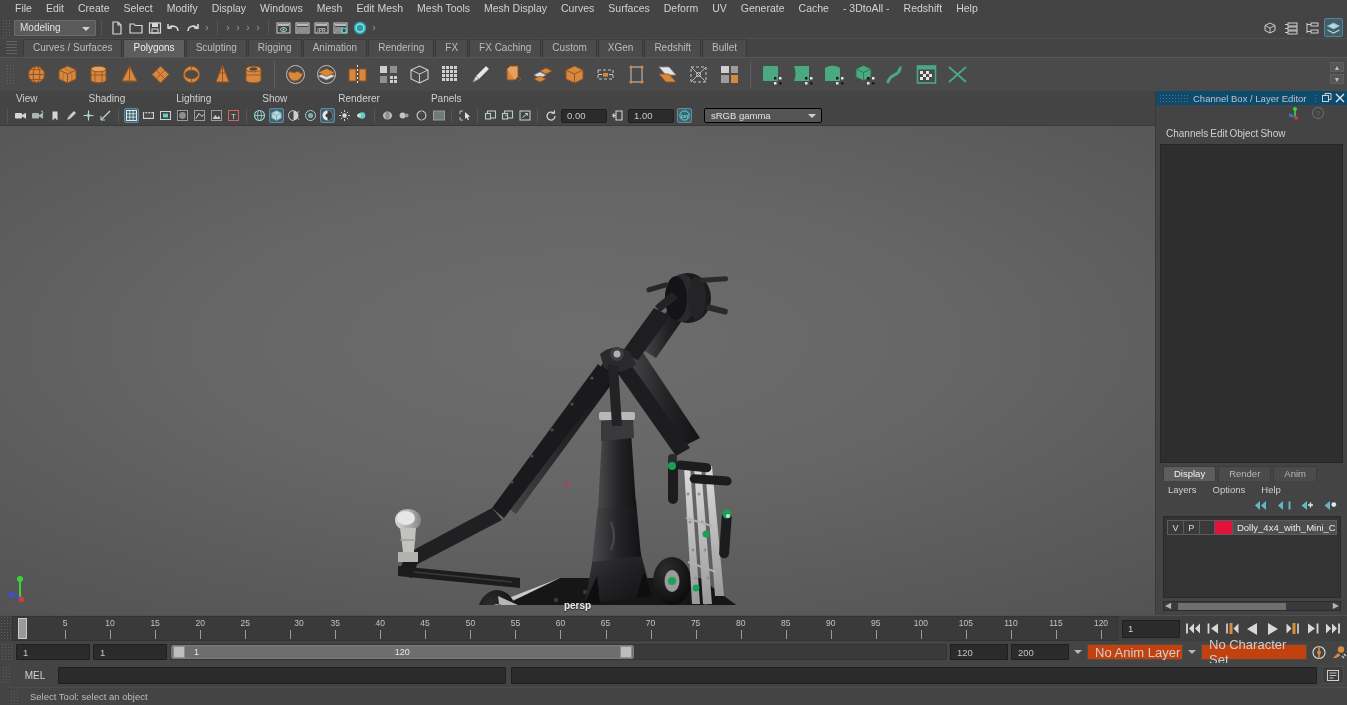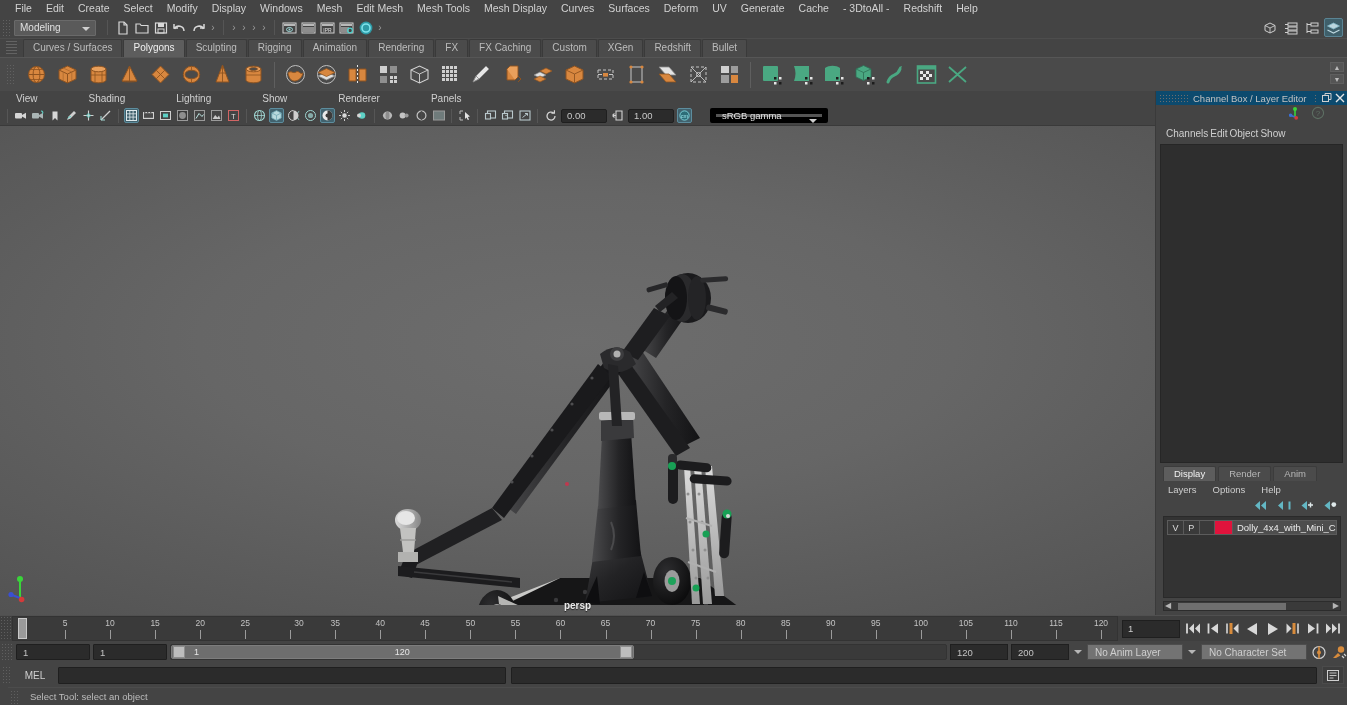--- a/index.html
+++ b/index.html
@@ -15,21 +15,21 @@
   
   .menubar{ height:17px; background:#444444; display:flex; align-items:center; padding-left:8px; flex:0 0 auto;}
   .menubar .mi{ font-size:10.5px; color:#d2d2d2; padding:0 7px; line-height:17px; white-space:nowrap; cursor:default;}
 
   
   .statusline{ height:21px; background:#444444; display:flex; align-items:center; flex:0 0 auto; position:relative;}
   .gripdots{ width:9px; height:17px; margin:0 3px 0 2px;
     background-image:radial-gradient(#6b6b6b 38%, transparent 40%);
     background-size:3px 3px; opacity:.75; flex:0 0 auto;}
   .modecombo{ width:82px; height:16px; background:#5a5a5a; border:1px solid #6a6a6a; border-radius:1px;
-    display:flex; align-items:center; padding-left:5px; font-size:10px; color:#e0e0e0; position:relative; margin-right:6px;}
+    display:flex; align-items:center; padding-left:5px; font-size:10px; color:#e0e0e0; position:relative; margin-right:0;}
   .modecombo .car{ position:absolute; right:5px; top:6px; width:0;height:0;
     border-left:4px solid transparent;border-right:4px solid transparent;border-top:4px solid #cfcfcf;}
   .sep{ width:1px; height:15px; background:#555; margin:0 5px; flex:0 0 auto;}
   .sbtn{ width:17px; height:17px; display:flex; align-items:center; justify-content:center; margin:0 1px; flex:0 0 auto;}
   .sbtn svg{ display:block; }
   .arrowgrp{ width:10px; height:16px; display:flex; align-items:center; justify-content:center; color:#9a9a9a; font-size:10px; flex:0 0 auto;}
   .rightIcons{ position:absolute; right:4px; top:1px; display:flex; align-items:center; gap:2px;}
   .rightIcons .ri{ width:19px;height:19px; display:flex;align-items:center;justify-content:center; border-radius:2px;}
   .ri.act{ background:#3f5f6a; border:1px solid #5a8494;}
 
@@ -55,22 +55,22 @@
   
   .vpcol{ width:1155px; display:flex; flex-direction:column; min-width:0;}
   .vpmenu{ height:15px; background:#444; display:flex; align-items:center; padding-left:8px;gap:35px;}
   .vpmenu .vm{ font-size:10px; color:#d0d0d0; padding:0 8px; line-height:15px; cursor:default;}
   .vptool{ height:19px; background:#444; display:flex; align-items:center; padding-left:3px;}
   .vbtn{ width:15px;height:15px; display:flex;align-items:center;justify-content:center;margin:0 1px;border-radius:2px;}
   .vbtn.act{ background:#41626e; border:1px solid #5d8d9e;}
   .vsep{ width:1px;height:14px;background:#565656;margin:0 4px;}
   .numfield{ width:46px;height:14px;background:#2b2b2b;border:1px solid #1f1f1f;border-radius:2px;
      font-size:9.5px;color:#c9c9c9;display:flex;align-items:center;padding-left:5px;margin:0 2px;}
-  .gammabox{ width:118px;height:15px;background:#555;border:6px solid #000000;border-radius:2px;
-     display:flex;align-items:center;padding-left:6px;font-size:9.5px;color:#e2e2e2;position:relative;margin-left:17px;}
+  .gammabox{ width:118px;height:15px;background:#555;border:1px solid #000000;border-radius:2px;
+     display:flex;align-items:center;padding-left:6px;font-size:9.5px;color:#e2e2e2;position:relative;margin-left:11px;}
   .gammabox .car{ position:absolute; right:5px; top:5px;width:0;height:0;
      border-left:4px solid transparent;border-right:4px solid transparent;border-top:4px solid #cfcfcf;}
 
   .viewport{ flex:1 1 auto; position:relative; overflow:hidden;
      background:radial-gradient(ellipse 78% 72% at 50% 44%, #6d6d6d 0%, #666666 42%, #5c5c5c 72%, #535353 100%);
      border-top:1px solid #3a3a3a; }
   .camlabel{ position:absolute; left:50%; transform:translateX(-50%); bottom:4px;
      font-size:10px; font-weight:bold; color:#e9e9e9; text-shadow:0 1px 1px #222;}
   .axisgiz{ position:absolute; left:8px; bottom:9px; width:34px; height:34px;}
 
@@ -118,22 +118,22 @@
   .rangebar{ height:22px; background:#444; display:flex; align-items:center; flex:0 0 auto; gap:3px; padding-left:1px;}
   .rfield{ width:74px;height:16px;background:#2b2b2b;border:1px solid #1f1f1f;border-radius:1px;
      font-size:9.5px;color:#c3c3c3;display:flex;align-items:center;padding-left:6px;}
   .rangetrack{ flex:1 1 auto; height:16px; background:#3a3a3a; border:1px solid #333; position:relative; border-radius:2px;}
   .rangefill{ position:absolute; left:0; top:0; bottom:0; background:#6e6e6e; border:1px solid #7d7d7d; border-radius:2px;
      display:flex; align-items:center; justify-content:space-between;}
   .rhandle{ width:12px;height:12px;background:#bdbdbd;border:1px solid #8d8d8d; margin:0 1px; flex:0 0 auto;}
   .rangefill .lab{ font-size:9px; color:#e6e6e6; padding-right:1px;}
   .rfield2{ width:58px;height:16px;background:#2b2b2b;border:1px solid #1f1f1f;
      font-size:9.5px;color:#c3c3c3;display:flex;align-items:center;padding-left:6px;}
-  .combo{ height:16px;background:#737373;border:1px solid #4d4d4d;border-radius:1px;
-     font-size:10px;color:#cfcfcf;display:flex;align-items:center;padding-left:7px;}
+  .combo{ height:16px;background:#c2410c;border:1px solid #4d4d4d;border-radius:1px;
+     font-size:13px;color:#cfcfcf;display:flex;align-items:center;padding-left:7px;}
   .carbtn{ width:12px; display:flex;align-items:center;justify-content:center;}
   .carbtn i{ display:block;width:0;height:0;border-left:4px solid transparent;border-right:4px solid transparent;border-top:4px solid #b6b6b6;}
 
   .melbar{ height:24px; background:#444; display:flex; align-items:center; flex:0 0 auto; gap:5px; padding-right:3px;}
   .melgrip{ width:10px;height:18px; background-image:radial-gradient(#6b6b6b 38%, transparent 40%); background-size:3px 3px; opacity:.7; margin-left:2px;}
   .mellabel{ font-size:10px; color:#d0d0d0; width:36px; text-align:center;}
   .melinput{ flex:1 1 auto; height:17px; background:#2b2b2b; border:1px solid #1f1f1f; border-radius:1px;}
   .melbtn{ width:22px;height:18px;background:#3d3d3d;border:1px solid #4b4b4b;display:flex;align-items:center;justify-content:center;}
 
   .statusbar{ height:18px; background:#444; display:flex; align-items:center; flex:0 0 auto; border-top:1px solid #4c4c4c;margin-left:8px;}

